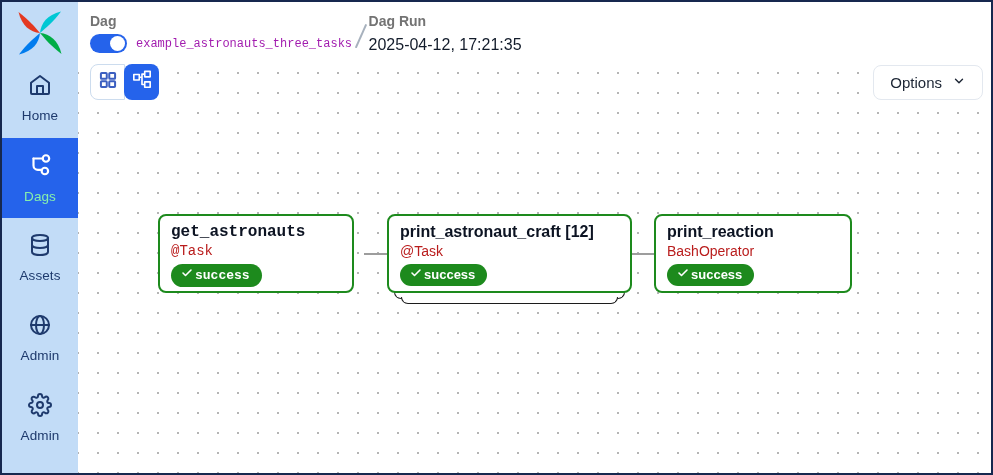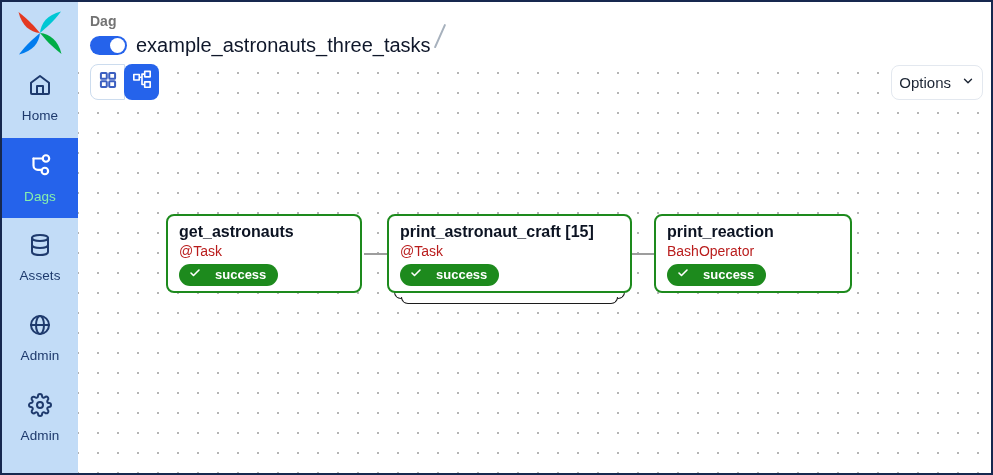--- a/index.html
+++ b/index.html
@@ -38,21 +38,21 @@
   .dag-group { margin-left: 12px; }
   .dag-row { display: flex; align-items: center; gap: 9px; }
   .toggle {
     position: relative; width: 37px; height: 19px; border-radius: 10px;
     background: #2563eb; flex: 0 0 auto; cursor: pointer;
   }
   .toggle .knob {
     position: absolute; right: 2px; top: 2px; width: 15px; height: 15px;
     border-radius: 50%; background: #ffffff;
   }
-  .dag-link { font-size: 20px; color: #0f172a; text-decoration: none; cursor: pointer; }
+  .dag-link { font-size: 12px; color: #a21caf; text-decoration: none; cursor: pointer; font-family: Liberation Mono, monospace; }
   .crumb-slash {
     width: 1.5px; height: 26px; background: #a7b1bd; margin: 21px 7px 0 8px;
     transform: rotate(24deg); border-radius: 1px;
   }
   .run-time { font-size: 16px; color: #131c2b; padding-top: 2px; }
 
   
   .canvas {
     position: absolute; left: 76px; top: 58px; right: 0; bottom: 0;
     background-color: #ffffff;
@@ -65,36 +65,36 @@
   .view-btn {
     width: 35px; height: 36px; display: flex; align-items: center; justify-content: center;
     cursor: pointer; background: #ffffff; border: 1px solid #ccdcee;
     border-radius: 8px 0 0 8px;
   }
   .view-btn.graph-active {
     background: #2563eb; border: none; border-radius: 8px; margin-left: -1px;
   }
 
   .options-btn {
-    position: absolute; right: 8px; top: 5px; height: 35px; padding: 0 7px;
+    position: absolute; right: 8px; top: 5px; height: 35px; padding: 0 16px;
     background: #ffffff; border: 1px solid #e3e8ef; border-radius: 8px;
     display: flex; align-items: center; gap: 10px; cursor: pointer;
     font-size: 15px; color: #1b2433;
   }
 
   
   .node {
     position: absolute; height: 79px; background: #ffffff;
     border: 2px solid #1d8a1d; border-radius: 8px; padding: 7px 11px 0 11px;
     cursor: pointer; z-index: 2;
   }
   .node-title { font-size: 16px; font-weight: 700; color: #0c1322; white-space: nowrap; }
   .node-subtitle { font-size: 14px; color: #b91c1c; margin-top: 2px; }
   .status-pill {
-    display: inline-flex; align-items: center; gap: 14px; margin-top: 5px;
+    display: inline-flex; align-items: center; gap: 2px; margin-top: 5px;
     background: #1d8a1d; color: #ffffff; border-radius: 999px;
     padding: 3px 12px 4px 10px; font-size: 13px; font-weight: 600;
   }
   .stack-layer {
     position: absolute; background: #ffffff; height: 7px;
     border: 1.4px solid #1c1c1c; border-top: none;
     border-radius: 0 0 7px 7px; z-index: 1;
   }
   .edge { position: absolute; height: 2px; background: #9d9d9d; z-index: 0; }
 </style>
@@ -169,20 +169,24 @@
     <div class="hdr-group dag-group">
       <span class="hdr-label">Dag</span>
       <div class="dag-row">
         <div class="toggle">
             <div class="knob"></div>
           </div>
         <a class="dag-link">example_astronauts_three_tasks</a>
       </div>
     </div>
     <div class="crumb-slash"></div>
+    <div class="hdr-group">
+      <span class="hdr-label">Dag Run</span>
+      <span class="run-time">2025-04-12, 17:21:35</span>
+    </div>
   </header>
 
   <div class="canvas">
 
     <div class="view-switch">
       <div class="view-btn">
         <span>
           <svg width="20" height="20" viewBox="0 0 24 24" fill="none" stroke="#3c5fc0" stroke-width="2.4" stroke-linejoin="round">
             <rect x="3.5" y="3.5" width="7" height="7" rx="1"></rect>
             <rect x="13.5" y="3.5" width="7" height="7" rx="1"></rect>
@@ -208,37 +212,37 @@
       <span>
         <svg width="14" height="14" viewBox="0 0 24 24" fill="none" stroke="#1b2433" stroke-width="2.4" stroke-linecap="round" stroke-linejoin="round">
           <polyline points="6 9 12 15 18 9"></polyline>
         </svg>
       </span>
     </div>
 
     <div class="edge" style="left:286px; top:193px; width:23px;"></div>
     <div class="edge" style="left:554px; top:193px; width:22px;"></div>
 
-    <div class="node" style="left:88px; top:154px; width:196px;">
+    <div class="node" style="left:80px; top:154px; width:196px;font-family:Liberation Mono, monospace;">
       <div class="node-title">get_astronauts</div>
       <div class="node-subtitle">@Task</div>
       <div class="status-pill">
         <span>
           <svg width="12" height="12" viewBox="0 0 24 24" fill="none" stroke="#ffffff" stroke-width="3.2" stroke-linecap="round" stroke-linejoin="round">
             <polyline points="20 6 9 17 4 12"></polyline>
           </svg>
         </span>
         <span>success</span>
       </div>
     </div>
 
     <div class="stack-layer" style="left:316px; top:232px; width:231px;"></div>
     <div class="stack-layer" style="left:323px; top:237px; width:217px;"></div>
     <div class="node" style="left:309px; top:154px; width:245px;">
-      <div class="node-title">print_astronaut_craft [15]</div>
+      <div class="node-title">print_astronaut_craft [12]</div>
       <div class="node-subtitle">@Task</div>
       <div class="status-pill">
         <span>
           <svg width="12" height="12" viewBox="0 0 24 24" fill="none" stroke="#ffffff" stroke-width="3.2" stroke-linecap="round" stroke-linejoin="round">
             <polyline points="20 6 9 17 4 12"></polyline>
           </svg>
         </span>
         <span>success</span>
       </div>
     </div>

